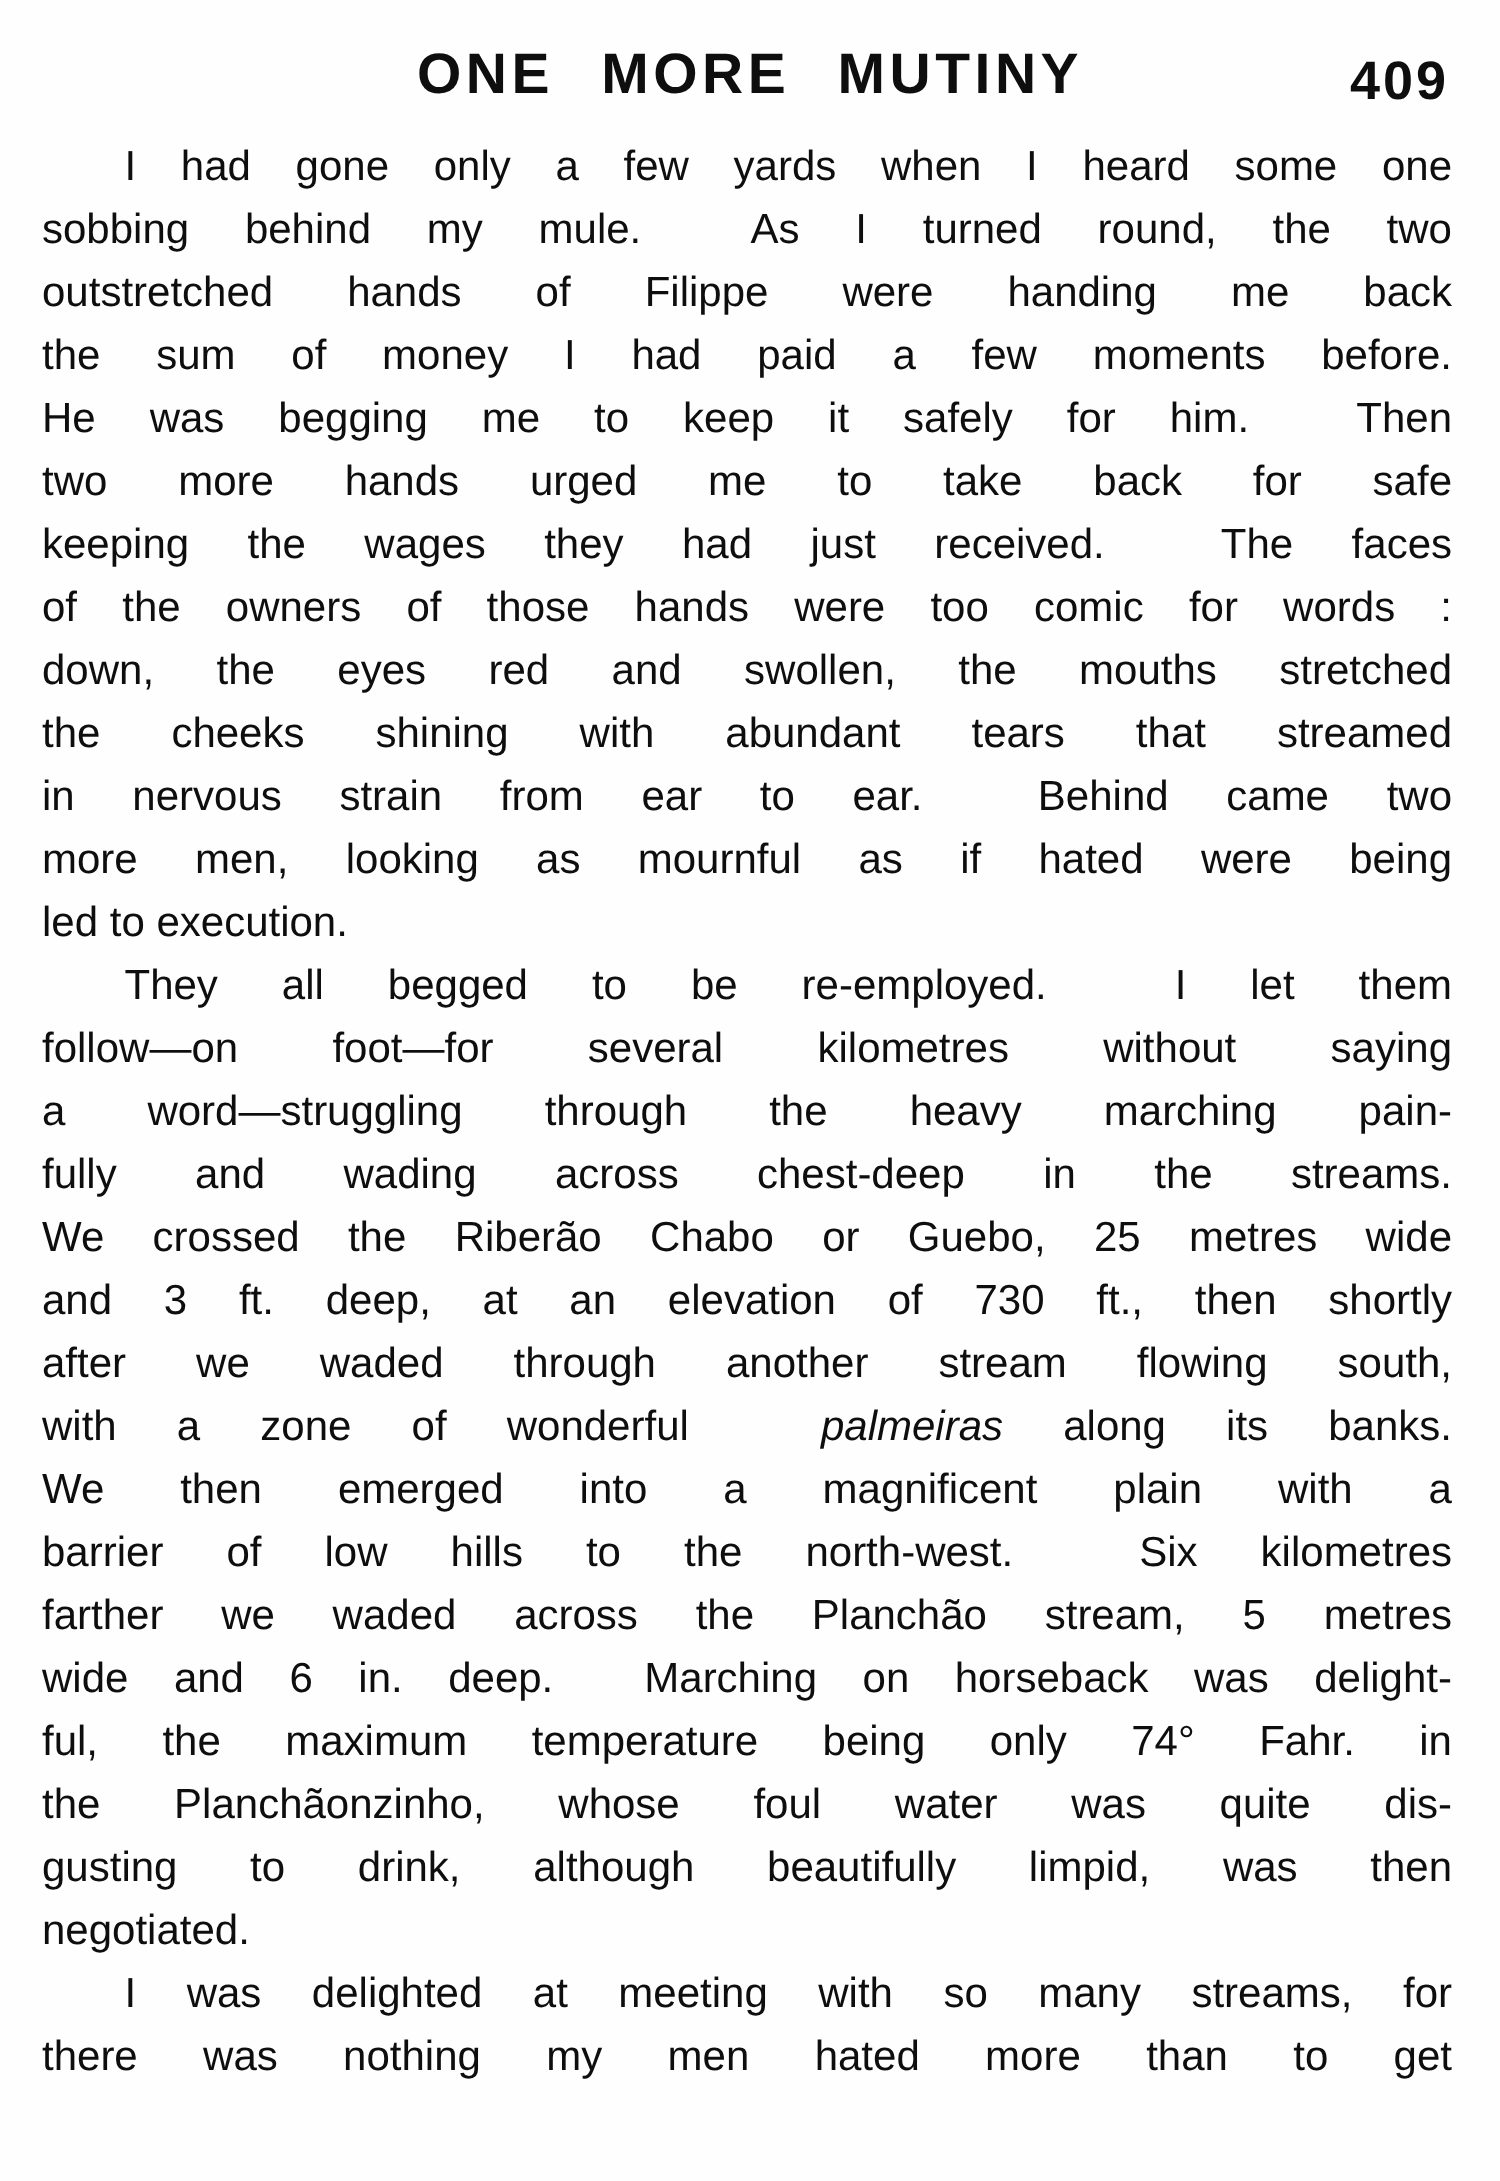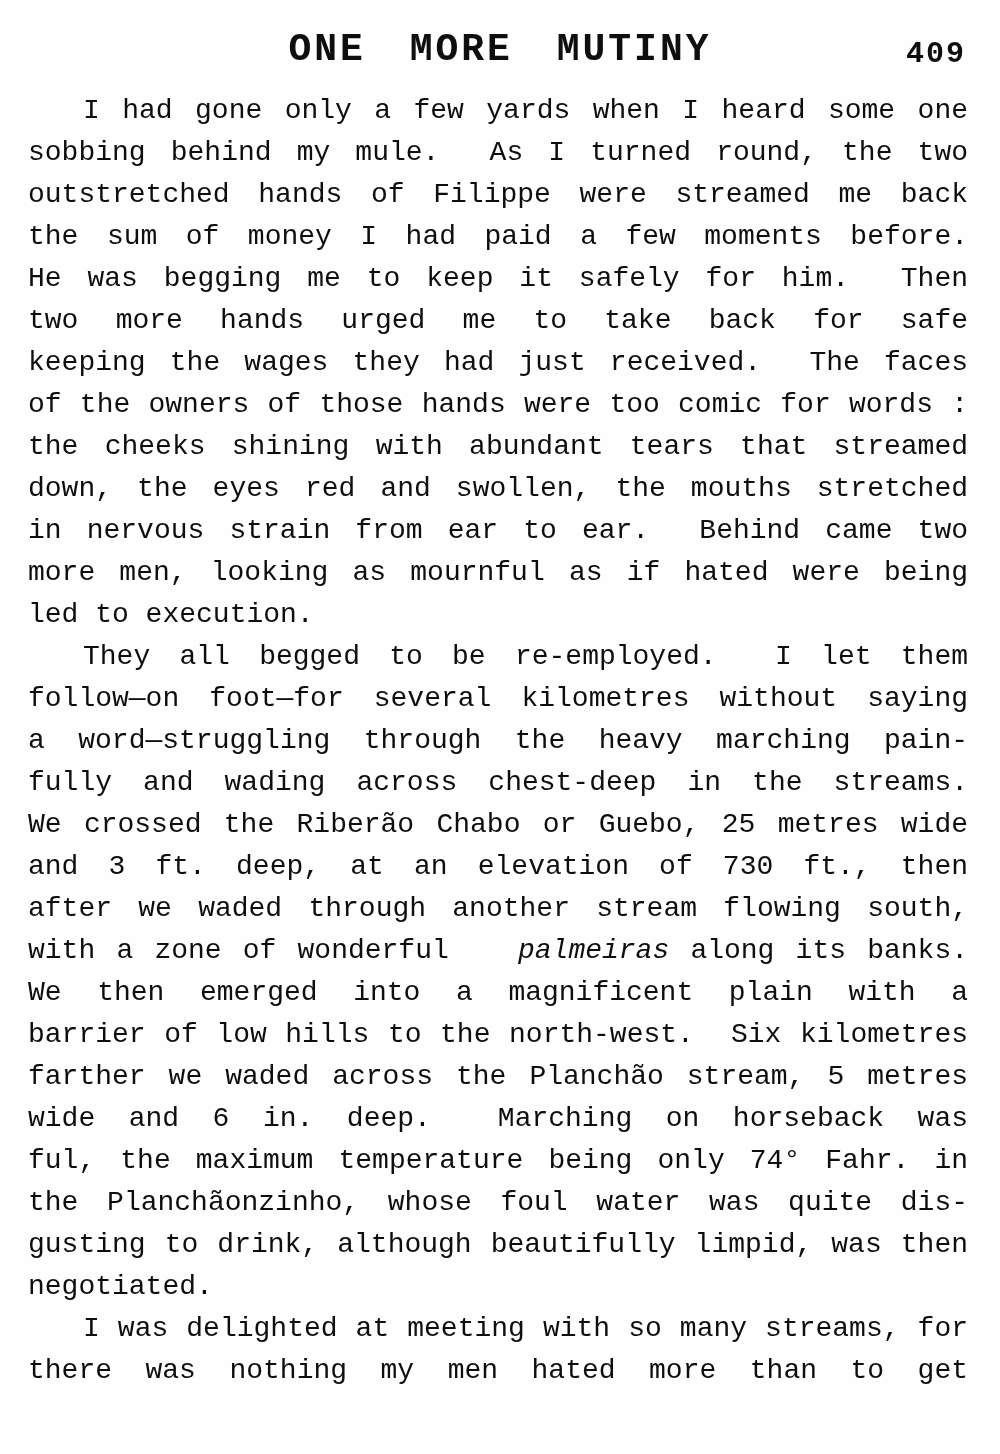--- a/index.html
+++ b/index.html
@@ -6,42 +6,42 @@
     margin: 0;
     padding: 0;
     background: #ffffff;
   }
   .page {
     position: relative;
     width: 1000px;
     height: 1454px;
     background: #fefefe;
     color: #0e0e0e;
-    font-family: Liberation Mono, monospace;
+    font-family: Liberation Sans, sans-serif;
     overflow: hidden;
   }
   .header {
     position: relative;
     margin-top: 24px;
     height: 52px;
     text-align: center;
   }
   .running-title {
     font-size: 38px;
     font-weight: bold;
     letter-spacing: 3px;
     word-spacing: 18px;
     line-height: 52px;
     white-space: nowrap;
   }
   .page-number {
     position: absolute;
     right: 34px;
     top: 6px;
-    font-size: 30px;
+    font-size: 36px;
     font-weight: bold;
     letter-spacing: 2px;
     line-height: 48px;
   }
   .body-text {
     margin: 14px 32px 0 28px;
     font-size: 28px;
   }
   .paragraph {
     margin: 0;
@@ -69,28 +69,28 @@
 
 <div class="page">
   <div class="header">
     <span class="running-title">ONE MORE MUTINY</span>
     <span class="page-number">409</span>
   </div>
   <div class="body-text">
       <div class="paragraph">
         <div class="line indent justified"><span>I had gone only a few yards when I heard some one</span></div>
         <div class="line justified"><span>sobbing behind my mule.&nbsp; As I turned round, the two</span></div>
-        <div class="line justified"><span>outstretched hands of Filippe were streamed me back</span></div>
+        <div class="line justified"><span>outstretched hands of Filippe were handing me back</span></div>
         <div class="line justified"><span>the sum of money I had paid a few moments before.</span></div>
         <div class="line justified"><span>He was begging me to keep it safely for him.&nbsp; Then</span></div>
         <div class="line justified"><span>two more hands urged me to take back for safe</span></div>
         <div class="line justified"><span>keeping the wages they had just received.&nbsp; The faces</span></div>
         <div class="line justified"><span>of the owners of those hands were too comic for words&nbsp;:</span></div>
+        <div class="line justified"><span>down, the eyes red and swollen, the mouths stretched</span></div>
         <div class="line justified"><span>the cheeks shining with abundant tears that streamed</span></div>
-        <div class="line justified"><span>down, the eyes red and swollen, the mouths stretched</span></div>
         <div class="line justified"><span>in nervous strain from ear to ear.&nbsp; Behind came two</span></div>
         <div class="line justified"><span>more men, looking as mournful as if hated were being</span></div>
         <div class="line"><span>led to execution.</span></div>
       </div>
       <div class="paragraph">
         <div class="line indent justified"><span>They all begged to be re-employed.&nbsp; I let them</span></div>
         <div class="line justified"><span>follow—on foot—for several kilometres without saying</span></div>
         <div class="line justified"><span>a word—struggling through the heavy marching pain-</span></div>
         <div class="line justified"><span>fully and wading across chest-deep in the streams.</span></div>
         <div class="line justified"><span>We crossed the Riberão Chabo or Guebo, 25 metres wide</span></div>

